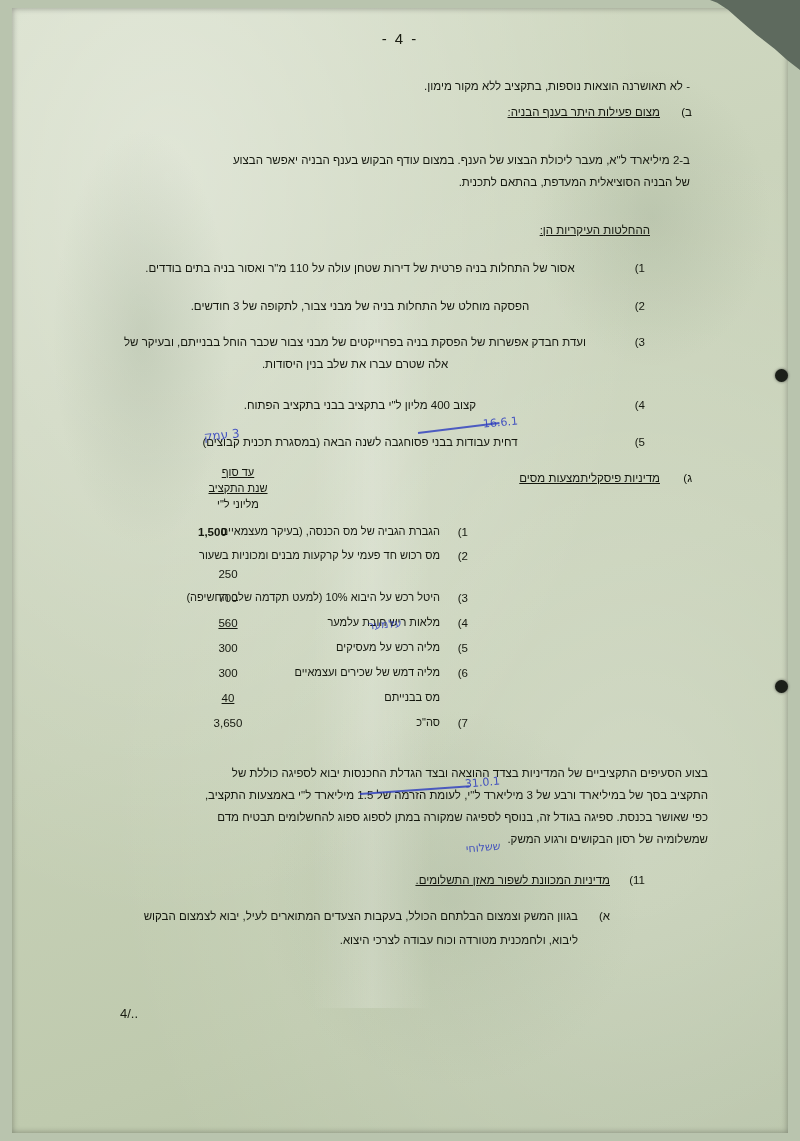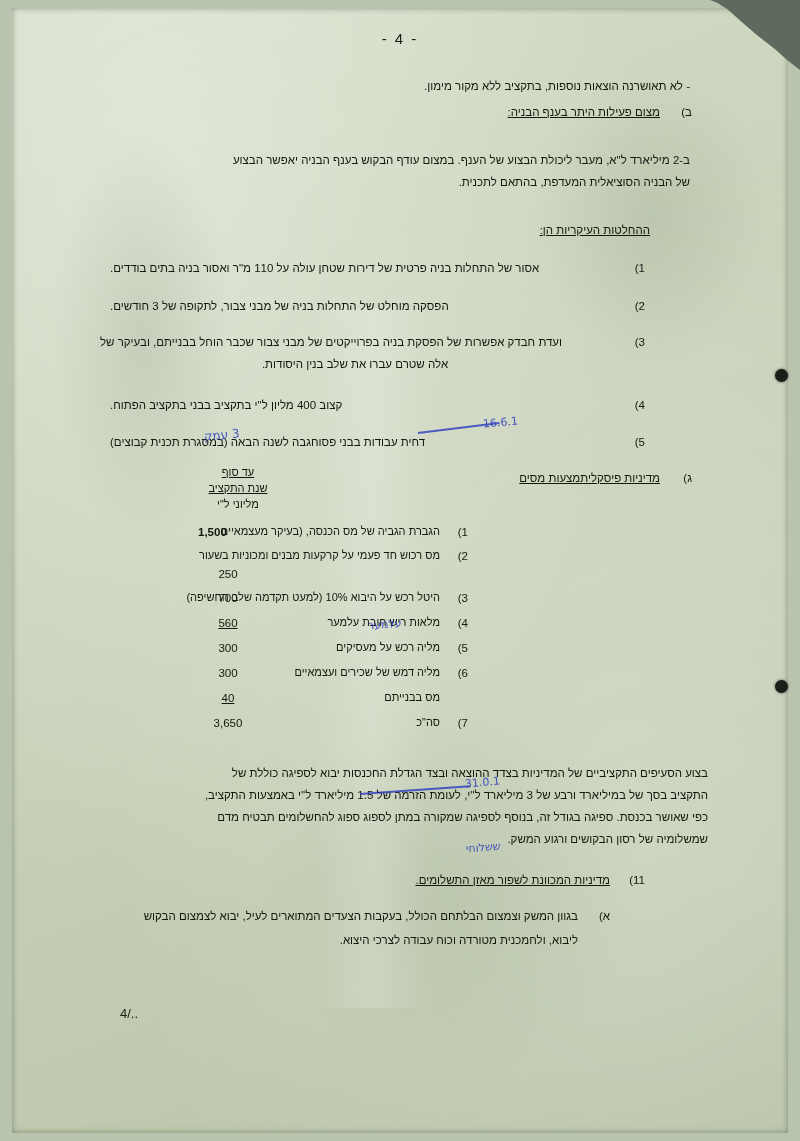--- a/index.html
+++ b/index.html
@@ -83,21 +83,21 @@
 
   .blk {
     position: absolute;
     text-align: right;
   }
   .u { text-decoration: underline; }
 
   
   .row { position: absolute; }
   .num { position: absolute; }
-  .txt { position: absolute; text-align: left; }
+  .txt { position: absolute; text-align: center; }
 
   
   .tbl { position: absolute; }
   .tbl .thd {
     position: absolute;
     text-align: center;
     font-size: 11px;
     line-height: 1.35;
   }
   .tbl .cell-num { position: absolute; text-align: right; font-size: 11.5px; }

